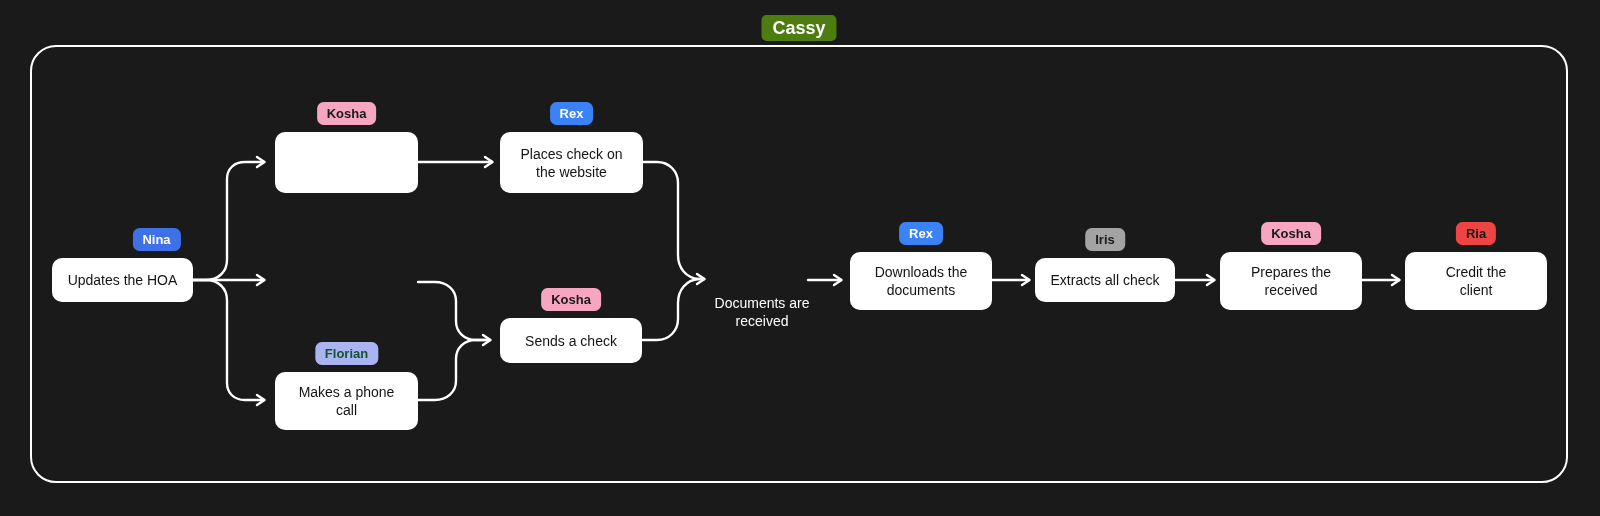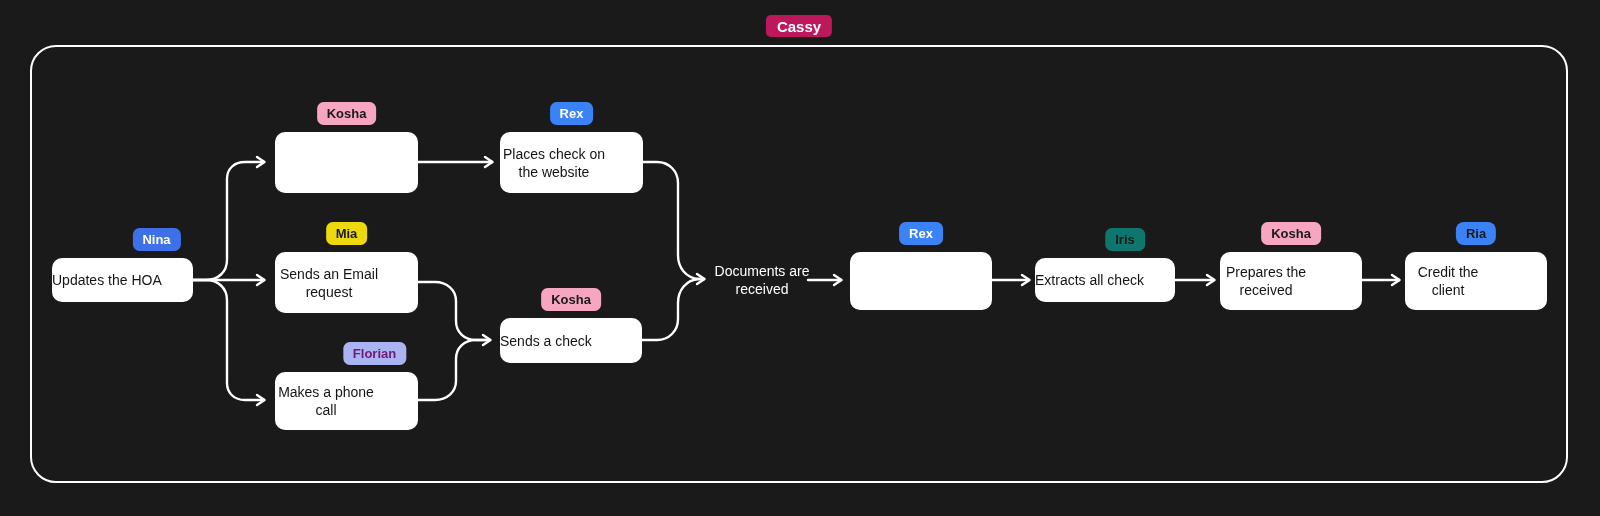--- a/index.html
+++ b/index.html
@@ -10,44 +10,44 @@
     overflow:hidden;
   }
   .canvas{position:relative;width:1600px;height:516px;}
   .frame{
     position:absolute;left:30px;top:45px;width:1534px;height:434px;
     border:2px solid #ffffff;border-radius:26px;
   }
   .edge-layer{position:absolute;left:0;top:0;width:1600px;height:516px;pointer-events:none;}
   .node{
     position:absolute;background:#ffffff;border-radius:10px;
-    display:flex;align-items:center;justify-content:flex-start;
+    display:flex;align-items:center;justify-content:center;
     color:#141414;font-size:14px;line-height:18px;text-align:center;
   }
   .node-label{display:block;}
   .nowrap{white-space:nowrap;}
   .free-label{
     position:absolute;display:flex;align-items:center;justify-content:center;
-    color:#ffffff;font-size:14px;font-weight:500;line-height:18px;text-align:center;
+    color:#ffffff;font-size:14px;font-weight:500;line-height:18px;text-align:center;margin-top:32px;
   }
   .badge{
     position:absolute;bottom:calc(100% + 7px);left:50%;transform:translateX(-50%);
     font-size:13px;font-weight:600;padding:2.5px 10px;border-radius:6.5px;white-space:nowrap;
   }
   .badge-blue{background:#3e70e8;color:#ffffff;margin-left:34px;}
   .badge-pink{background:#f7a6c1;color:#1a1a1a;}
   .badge-teal{background:#3b82f6;color:#ffffff;}
   .badge-yellow{background:#eed911;color:#1a1a1a;}
-  .badge-periwinkle{background:#aab4f2;color:#701a75;margin-left:28px;}
-  .badge-orange{background:#0f766e;color:#1a1a1a;margin-left:20px;}
-  .badge-green{background:#3b82f6;color:#1a1a1a;border-radius:8px;}
+  .badge-periwinkle{background:#aab4f2;color:#14532d;}
+  .badge-orange{background:#a3a3a3;color:#1a1a1a;}
+  .badge-green{background:#ef4444;color:#1a1a1a;}
   .frame-badge{
     position:absolute;top:15px;left:799px;transform:translateX(-50%);
-    background:#be185d;color:#ffffff;
-    font-size:15px;font-weight:600;padding:2.5px 11px;border-radius:5px;white-space:nowrap;
+    background:#4d7c0f;color:#ffffff;
+    font-size:18px;font-weight:600;padding:2.5px 11px;border-radius:5px;white-space:nowrap;
   }
 </style>
 </head>
 <body>
 
 <div class="canvas">
 
   <div class="frame"></div>
 
   <span class="frame-badge">Cassy</span>
@@ -81,41 +81,38 @@
 
   <div class="node" style="left:275px;top:132px;width:143px;height:61px">
     <span class="badge badge-pink">Kosha</span>
   </div>
 
   <div class="node" style="left:500px;top:132px;width:143px;height:61px">
     <span class="badge badge-teal">Rex</span>
     <span class="node-label" style="max-width:108px">Places check on the website</span>
   </div>
 
-  <div class="node" style="left:275px;top:252px;width:143px;height:61px">
-    <span class="badge badge-yellow">Mia</span>
-    <span class="node-label" style="max-width:108px">Sends an Email request</span>
-  </div>
 
   <div class="node" style="left:275px;top:372px;width:143px;height:58px">
     <span class="badge badge-periwinkle">Florian</span>
     <span class="node-label" style="max-width:102px">Makes a phone call</span>
   </div>
 
   <div class="node" style="left:500px;top:318px;width:142px;height:45px">
     <span class="badge badge-pink">Kosha</span>
     <span class="node-label nowrap">Sends a check</span>
   </div>
 
   <div class="free-label" style="left:712px;top:258px;width:100px;height:44px">
     <span class="node-label" style="max-width:95px">Documents are received</span>
   </div>
 
   <div class="node" style="left:850px;top:252px;width:142px;height:58px">
     <span class="badge badge-teal">Rex</span>
+    <span class="node-label" style="max-width:102px">Downloads the documents</span>
   </div>
 
   <div class="node" style="left:1035px;top:258px;width:140px;height:44px">
     <span class="badge badge-orange">Iris</span>
     <span class="node-label nowrap">Extracts all check</span>
   </div>
 
   <div class="node" style="left:1220px;top:252px;width:142px;height:58px">
     <span class="badge badge-pink">Kosha</span>
     <span class="node-label" style="max-width:92px">Prepares the received</span>

